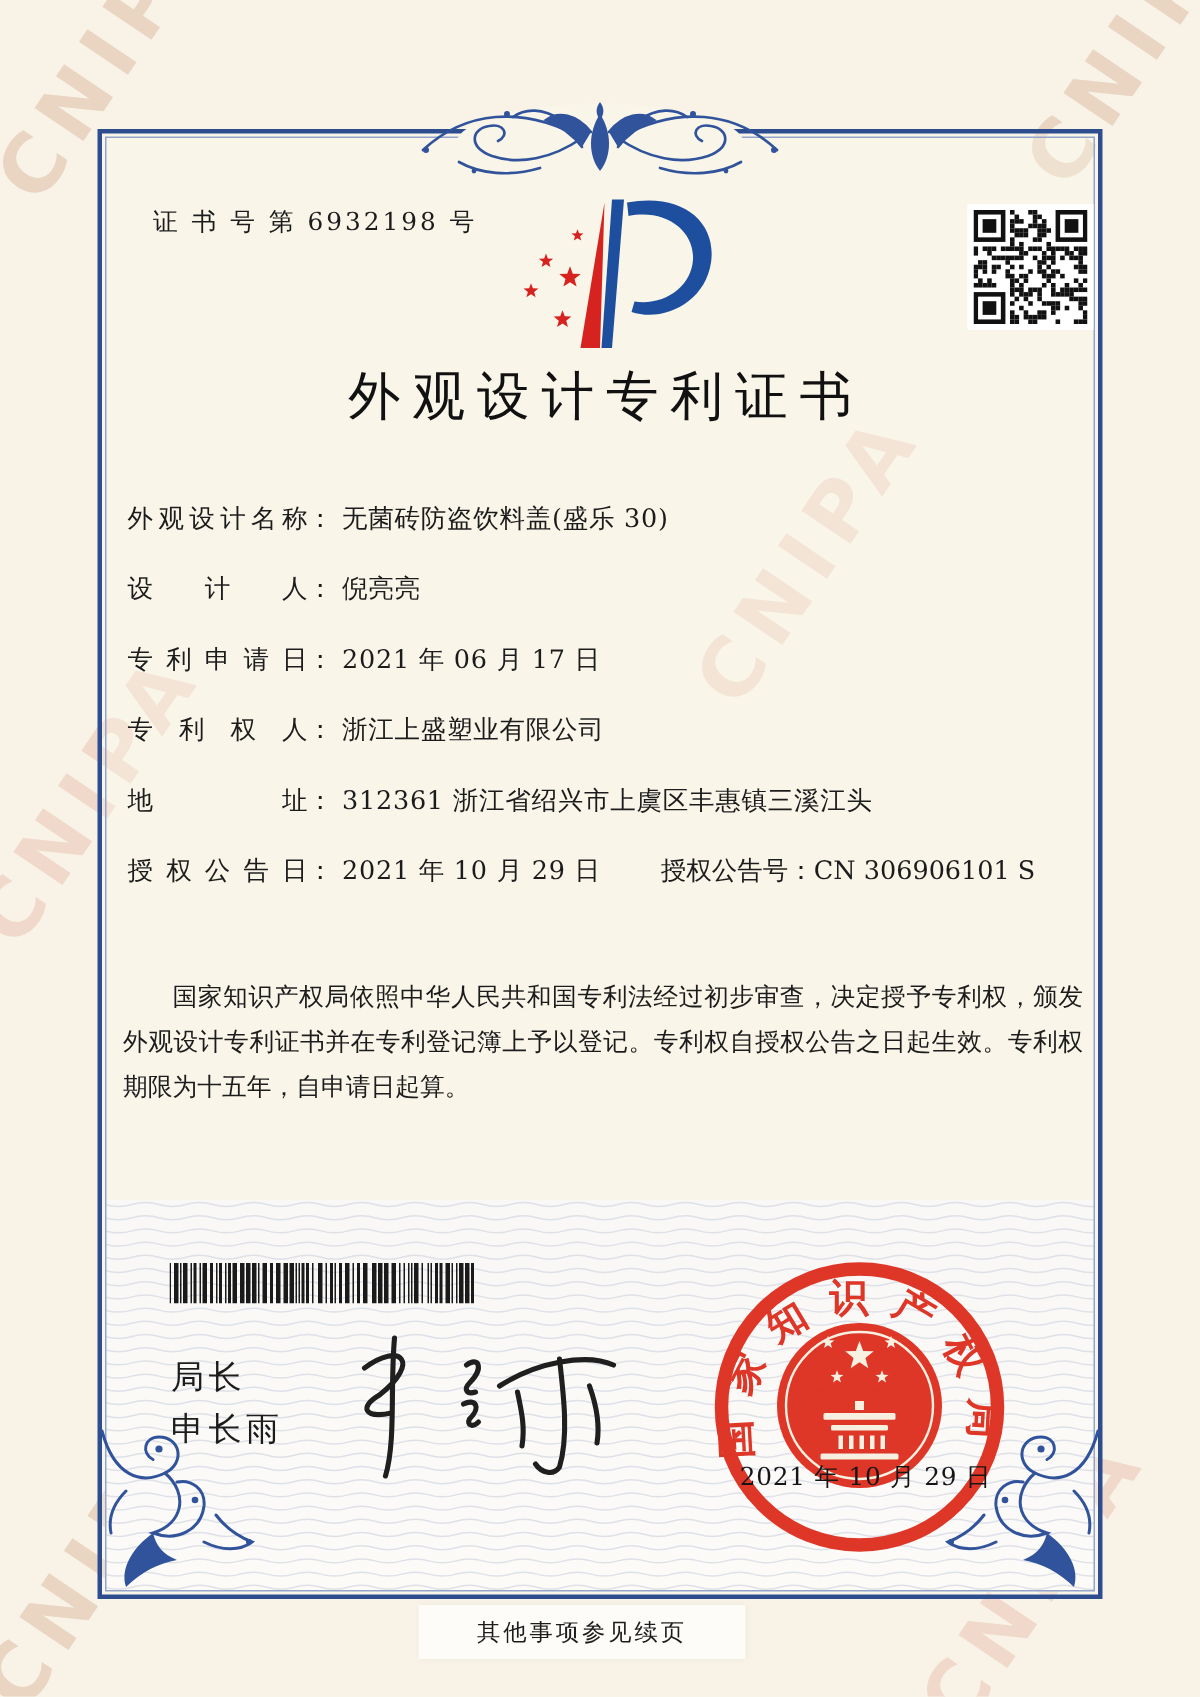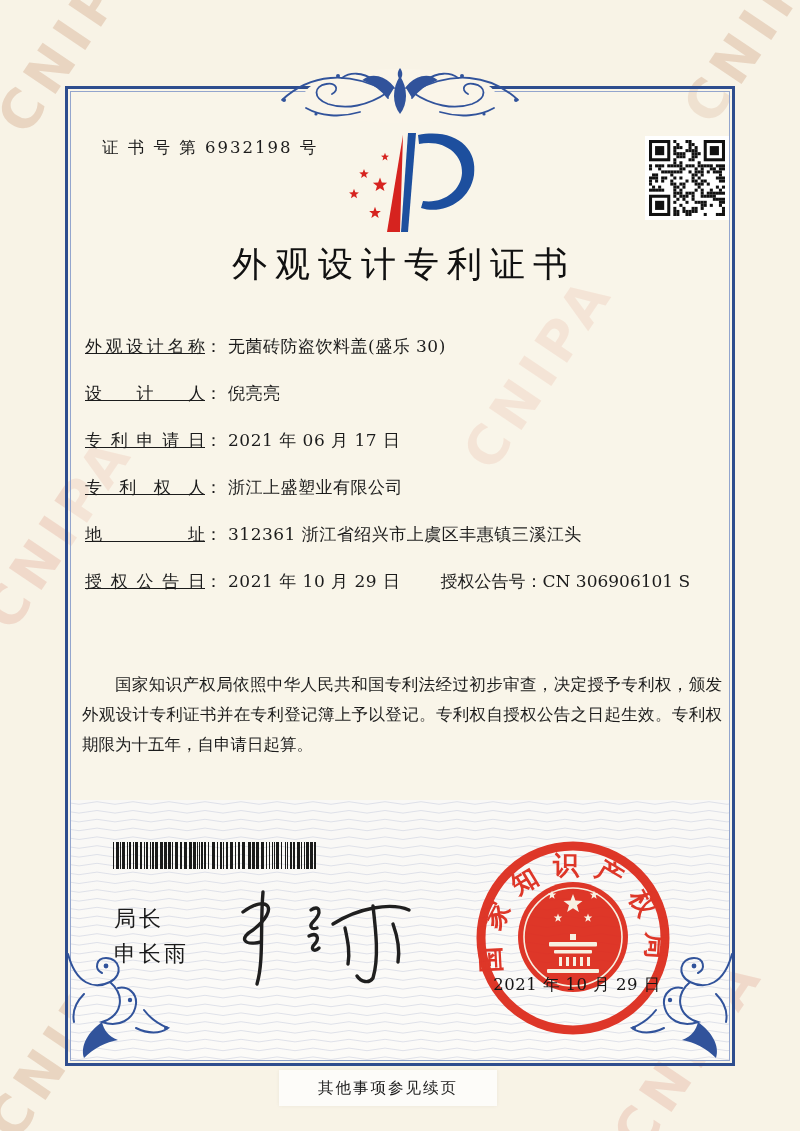--- a/index.html
+++ b/index.html
@@ -27,25 +27,25 @@
   .cert-no{position:absolute;left:102px;top:137px;font-size:16.5px;letter-spacing:2px;}
   .logo{position:absolute;left:333px;top:126px;width:152px;height:118px;}
   .qr-box{position:absolute;left:645px;top:136px;width:84px;height:84px;background:#fff;}
   .qr-box svg{position:absolute;left:4px;top:4px;}
   .title{
     position:absolute;left:0;top:241px;width:800px;text-align:center;
     font-size:35px;font-weight:normal;letter-spacing:8px;text-indent:8px;color:#111;
   }
   .fields{position:absolute;left:85px;top:334px;width:640px;}
   .frow{height:24px;line-height:24px;margin-bottom:23px;font-size:17px;white-space:nowrap;}
-  .flabel{display:inline-block;width:120px;text-align:justify;text-align-last:justify;vertical-align:top;text-decoration:underline;}
+  .flabel{display:inline-block;width:120px;text-align:justify;text-align-last:justify;vertical-align:top;}
   .fcolon{display:inline-block;vertical-align:top;}
   .fvalue{display:inline-block;margin-left:6px;vertical-align:top;letter-spacing:.5px;}
   .fpair2{display:inline-block;margin-left:40px;}
-  .paras{position:absolute;left:82px;top:650px;width:640px;font-size:16.5px;line-height:1.82;text-align:justify;margin-top:20px;}
+  .paras{position:absolute;left:82px;top:650px;width:640px;font-size:16.5px;line-height:1.82;text-align:justify;}
   .paras p{margin:0;text-indent:2em;}
   .barcode{position:absolute;left:113px;top:842px;width:205px;height:27px;}
   .signer{position:absolute;left:114px;top:901px;font-size:22px;line-height:35px;letter-spacing:3px;}
   .sig{position:absolute;left:233px;top:884px;width:195px;height:108px;}
   .seal{position:absolute;left:473px;top:838px;width:200px;height:200px;opacity:.94;}
   .seal-date{
     position:absolute;left:492px;top:974px;width:170px;text-align:center;
     font-size:16.5px;color:#151515;letter-spacing:.5px;z-index:4;
   }
   .page-foot{position:absolute;left:0;top:1036px;width:800px;text-align:center;font-size:15px;letter-spacing:2px;}

